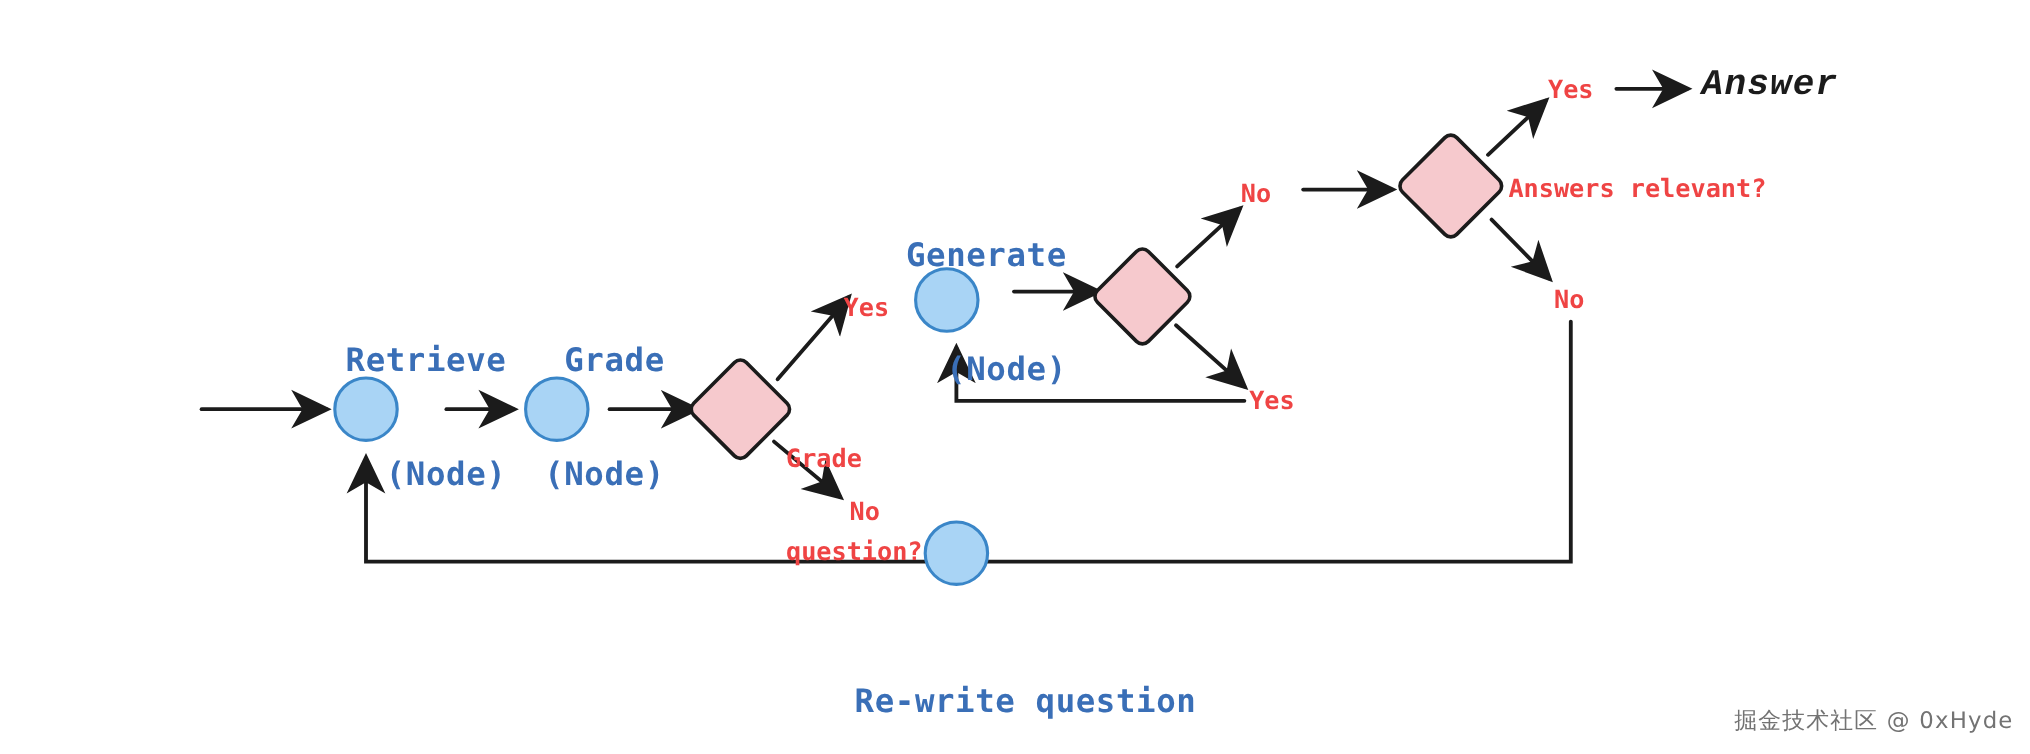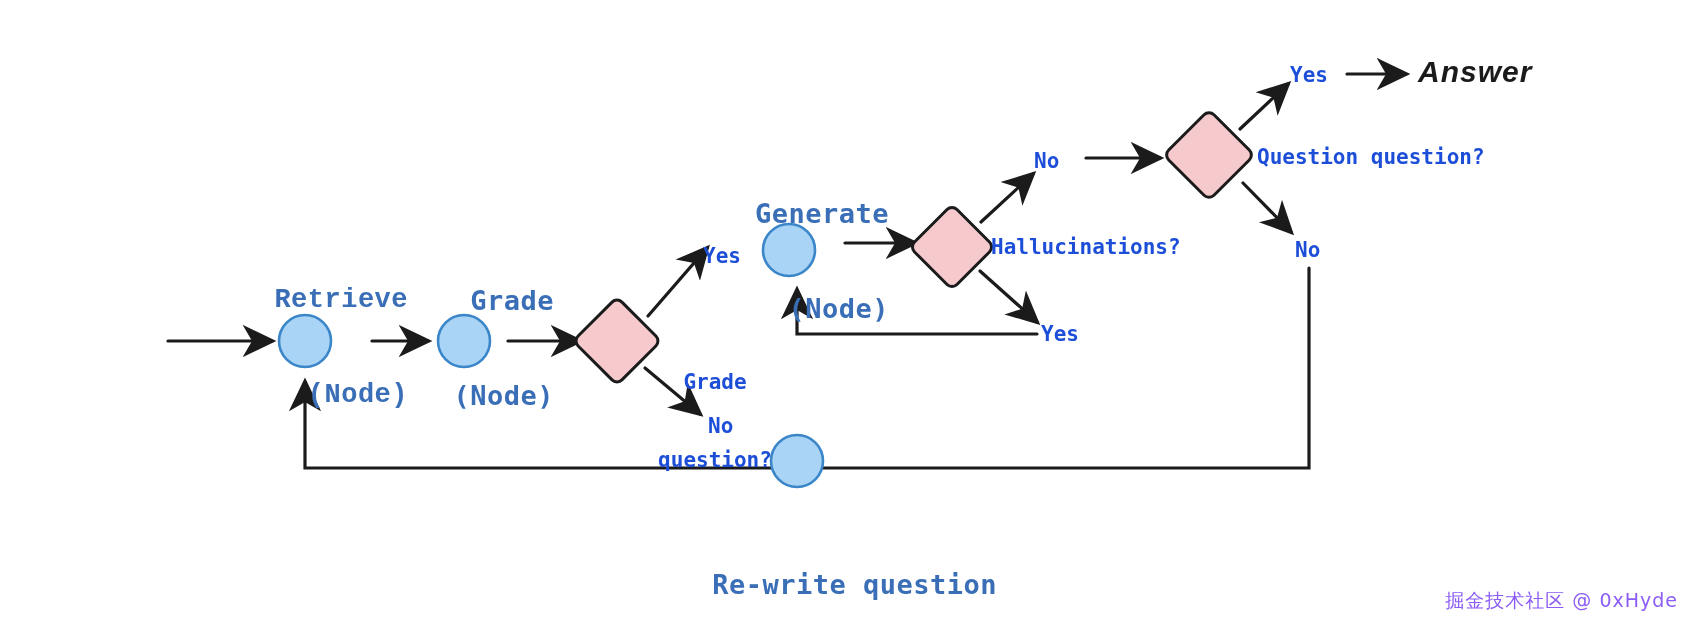--- a/index.html
+++ b/index.html
@@ -33,43 +33,43 @@
   .node-title {
     color: #3a6fb7;
     font-family: "DejaVu Sans Mono", monospace;
     font-size: 27px;
     font-weight: 700;
     letter-spacing: 0.5px;
     text-align: right;
   }
   
   .edge-label {
-    color: #1d4ed8;
+    color: #ef4444;
     font-family: "DejaVu Sans Mono", monospace;
     font-size: 21px;
     font-weight: 600;
-    text-align: center;
+    text-align: left;
   }
   .edge-label.multiline {
     line-height: 1.25;
   }
   
   .hand {
     color: #1b1b1b;
-    font-family: Liberation Sans, sans-serif;
+    font-family: Liberation Mono, monospace;
     font-size: 30px;
     font-weight: 700;
     font-style: italic;
     letter-spacing: 1px;
   }
   #watermark {
     position: absolute;
     right: 14px;
     bottom: 14px;
-    color: #8b5cf6;
+    color: #737373;
     font-family: "DejaVu Sans", sans-serif;
     font-size: 19px;
     letter-spacing: 1px;
     white-space: pre;
   }
 </style>
 </head>
 <body>
 
 <div id="canvas">
@@ -119,21 +119,21 @@
       <circle cx="797" cy="461" r="26" fill="#a9d4f5" stroke="#3a86c8" stroke-width="2.6"></circle>
 
       <rect x="-31" y="-31" width="62" height="62" rx="7" ry="7" transform="translate(617,341) rotate(45)" fill="#f6c9cd" stroke="#1b1b1b" stroke-width="3"></rect>
       <rect x="-30" y="-30" width="60" height="60" rx="7" ry="7" transform="translate(952,247) rotate(45)" fill="#f6c9cd" stroke="#1b1b1b" stroke-width="3"></rect>
       <rect x="-32" y="-32" width="64" height="64" rx="7" ry="7" transform="translate(1209,155) rotate(45)" fill="#f6c9cd" stroke="#1b1b1b" stroke-width="3"></rect>
     </g>
   </svg>
 
   <div class="lbl hand" style="left:1418px; top:54px;">Answer</div>
 
-  <div class="lbl node-title" style="left:208px; top:221px; width:200px;font-family:Liberation Mono, monospace;">
+  <div class="lbl node-title" style="left:222px; top:221px; width:200px;">
     <div>Retrieve</div>
     <div>(Node)</div>
   </div>
 
   <div class="lbl node-title" style="left:374px; top:221px; width:180px;">
     <div>Grade</div>
     <div>(Node)</div>
   </div>
 
   <div class="lbl node-title" style="left:689px; top:134px; width:200px;">
@@ -144,23 +144,22 @@
   <div class="lbl node-title" style="left:597px; top:505px; width:400px;">
     <div>Re-write question</div>
     
   </div>
 
   <div class="lbl edge-label multiline" style="left:655px; top:316px; width:120px;">
     <div>Grade</div>
     <div>question?</div>
   </div>
 
-  <div class="lbl edge-label" style="left:991px; top:235px;">Hallucinations?</div>
 
-  <div class="lbl edge-label" style="left:1257px; top:145px;">Question question?</div>
+  <div class="lbl edge-label" style="left:1257px; top:145px;">Answers relevant?</div>
 
   <div class="lbl edge-label" style="left:703px; top:244px;">Yes</div>
   <div class="lbl edge-label" style="left:708px; top:414px;">No</div>
   <div class="lbl edge-label" style="left:1034px; top:149px;">No</div>
   <div class="lbl edge-label" style="left:1041px; top:322px;">Yes</div>
   <div class="lbl edge-label" style="left:1290px; top:63px;">Yes</div>
   <div class="lbl edge-label" style="left:1295px; top:238px;">No</div>
 
   <div id="watermark">掘金技术社区 @ 0xHyde</div>
 

